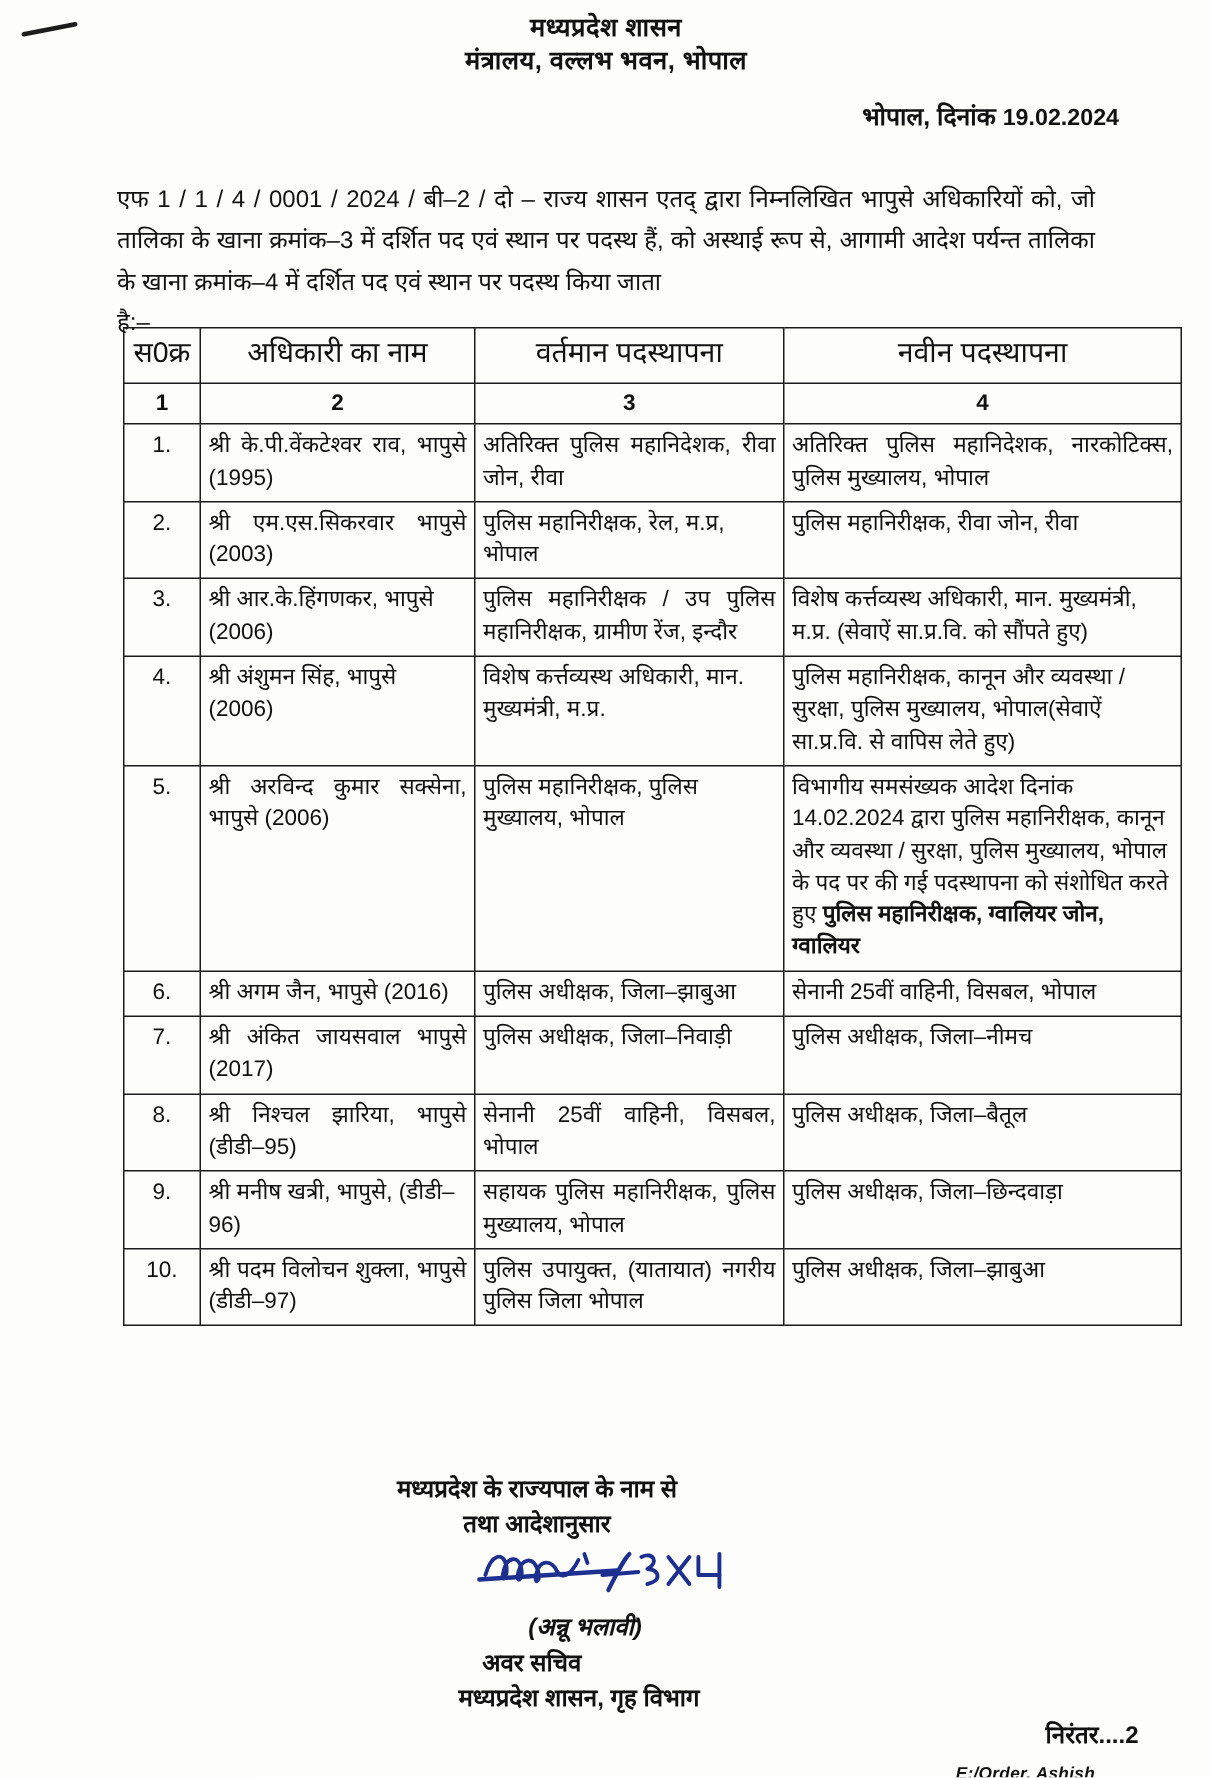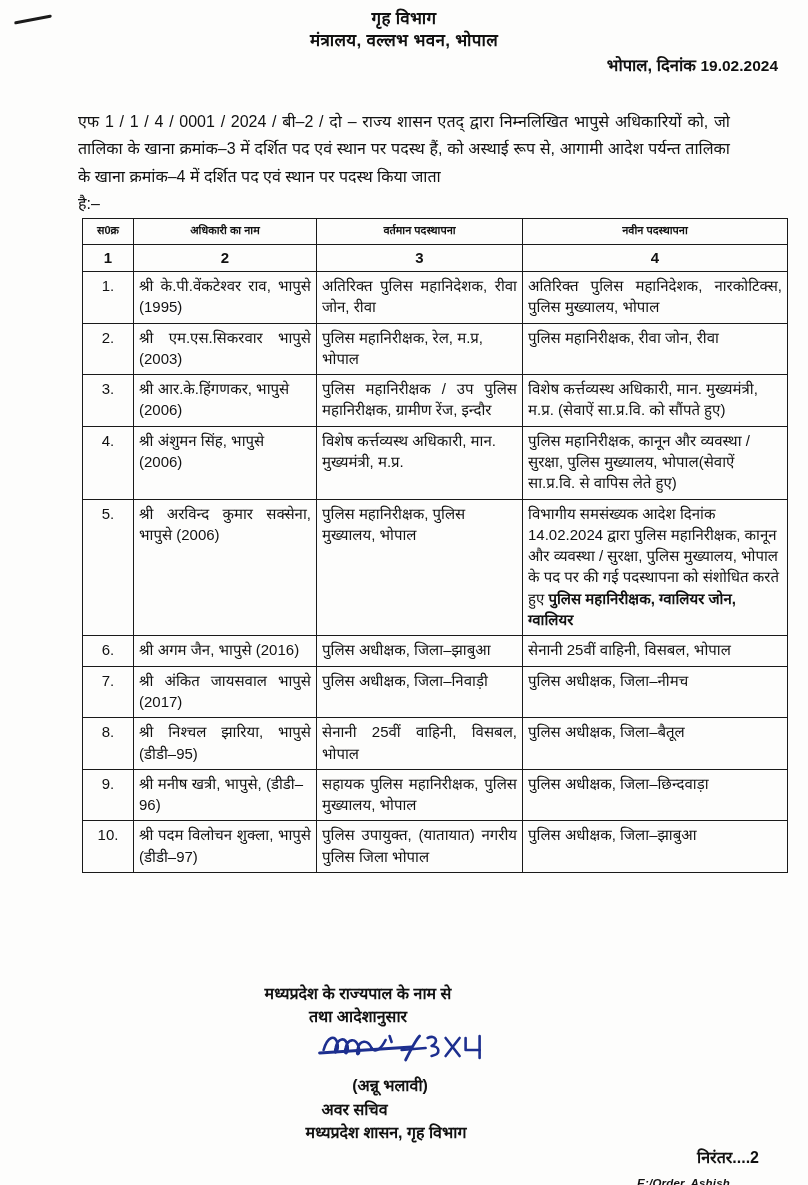--- a/index.html
+++ b/index.html
@@ -41,21 +41,22 @@
     font-weight: 600;
     letter-spacing: 0.3px;
   }
   .header .order-word {
     font-size: 16px;
     letter-spacing: 1px;
   }
 
   .dateline {
     text-align: right;
-    padding-right: 30px;
+    padding-right: 62px;
+    margin-top: 12px;
     font-size: 16.5px;
     font-weight: 600;
   }
   .dateline .dnum {
     font-weight: 700;
     font-size: 15.5px;
   }
 
   .para {
     margin: 32px 78px 0 78px;
@@ -83,22 +84,22 @@
     line-height: 1.42;
     font-weight: 500;
   }
   col.c1 { width: 51px; }
   col.c2 { width: 183px; }
   col.c3 { width: 206px; }
   col.c4 { width: 265px; }
 
   table.order-table th {
     text-align: center;
-    font-weight: 700;
-    font-size: 11px;
+    font-weight: 400;
+    font-size: 19px;
     padding: 4px 4px 5px 4px;
   }
   td.numcol {
     text-align: center;
     font-weight: 600;
     font-size: 15.5px;
   }
   tr.colnum td {
     text-align: center;
     font-weight: 700;
@@ -125,21 +126,21 @@
   .sig-wrap {
     position: relative;
     height: 46px;
   }
   .sig-svg {
     position: absolute;
     left: 50%;
     top: -2px;
     transform: translateX(-46%);
   }
-  .signblock .name { padding-right: 28px; }
+  .signblock .name { padding-right: 28px; font-style: italic; }
   .signblock .desig { padding-right: 99px; }
   .signblock .dept { padding-right: 36px; }
   .signblock .cont {
     text-align: right;
     padding-right: 49px;
     margin-top: 2px;
     font-weight: 700;
   }
   .signblock .filefoot {
     text-align: right;
@@ -152,21 +153,21 @@
   }
 </style>
 </head>
 <body>
 
 <div id="page">
 
   <div class="scan-mark"></div>
 
   <div class="header">
-    <div>गृह विभाग</div>
+    <div>मध्यप्रदेश शासन</div>
     <div>मंत्रालय, वल्लभ भवन, भोपाल</div>
   </div>
 
   <div class="dateline">
     <span>भोपाल, दिनांक</span>
     <span class="dnum">19.02.2024</span>
   </div>
 
   <div class="para">
     <span>एफ 1 / 1 / 4 / 0001 / 2024 / बी–2 / दो – राज्य शासन एतद् द्वारा निम्नलिखित भापुसे अधिकारियों को, जो तालिका के खाना क्रमांक–3 में दर्शित पद एवं स्थान पर पदस्थ हैं, को अस्थाई रूप से, आगामी आदेश पर्यन्त तालिका के खाना क्रमांक–4 में दर्शित पद एवं स्थान पर पदस्थ किया जाता</span>

